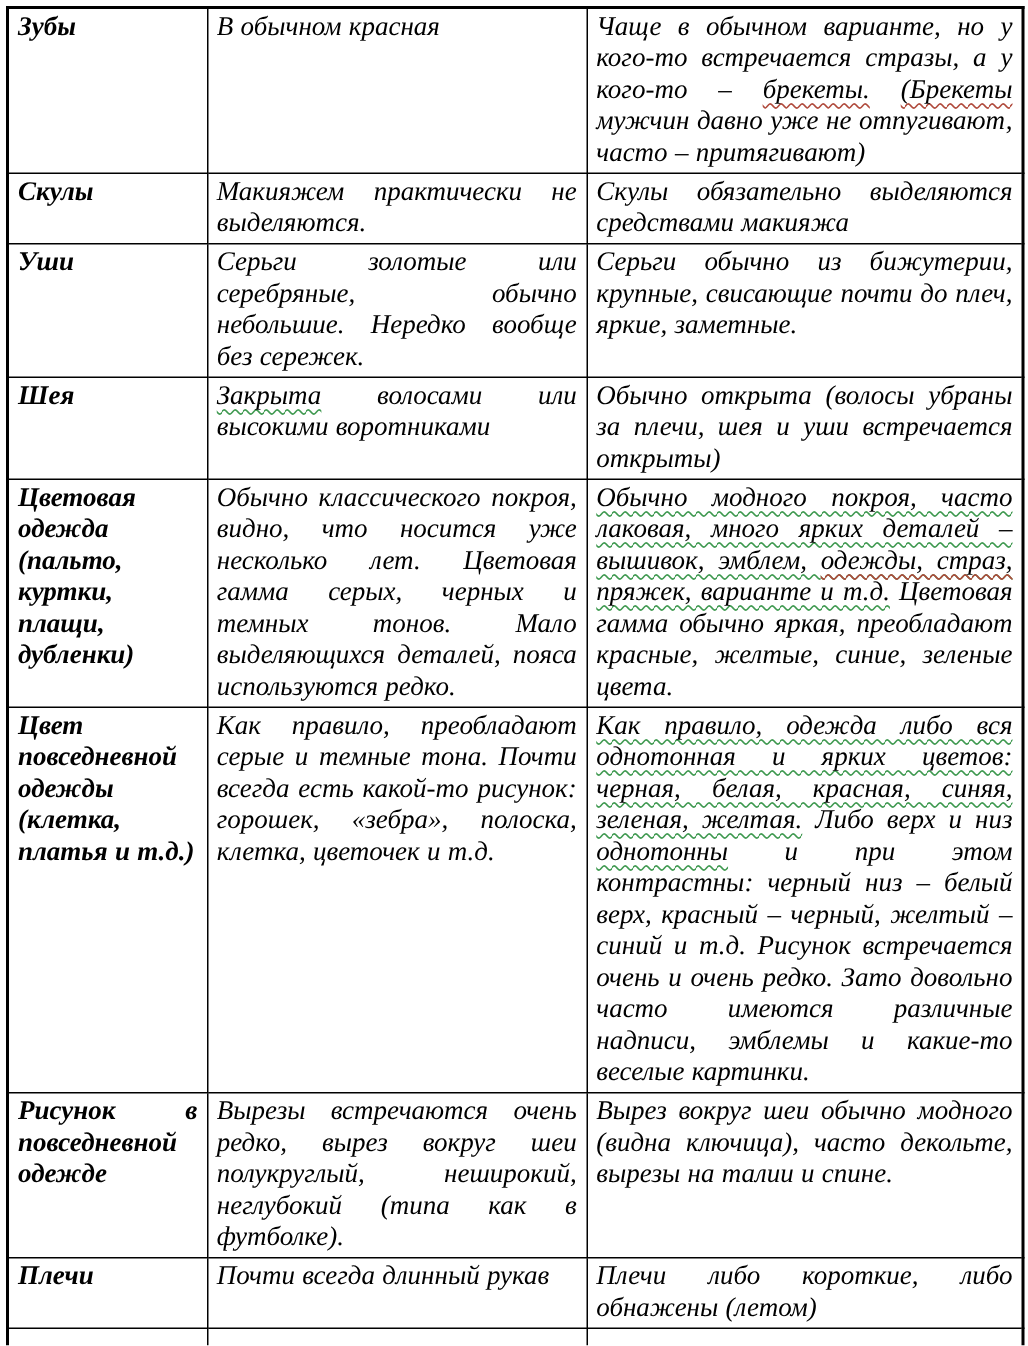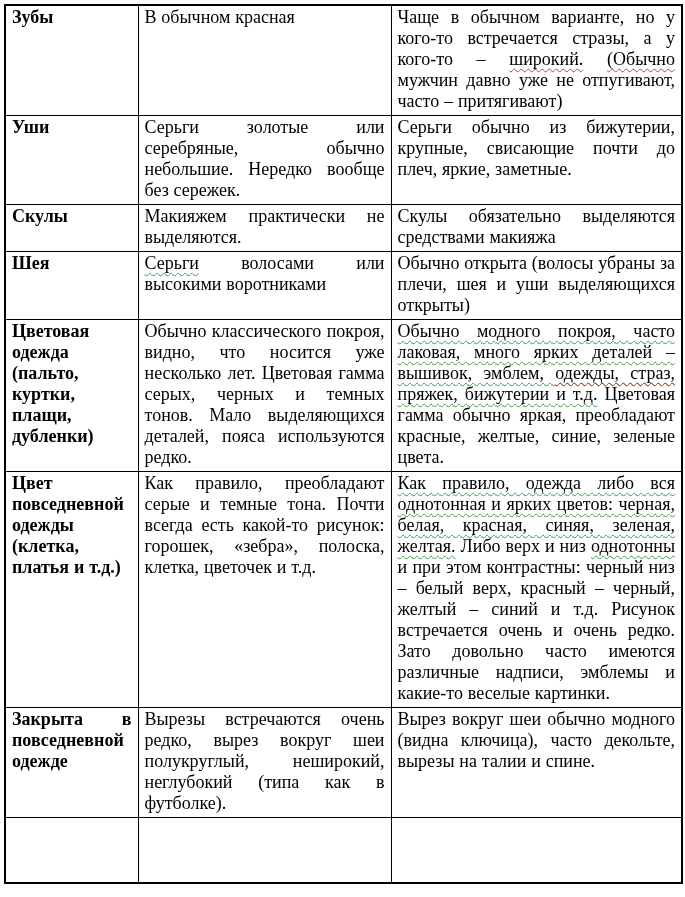--- a/index.html
+++ b/index.html
@@ -10,20 +10,21 @@
     height: 897px;
     overflow: hidden;
   }
   .page {
     box-sizing: border-box;
     width: 685px;
     height: 897px;
     padding: 4px 0 0 4px;
     overflow: hidden;
     background: #ffffff;
+    font-style: italic;
   }
   table.word-table {
     border-collapse: collapse;
     table-layout: fixed;
     width: 677px;
     border: 2px solid #000;
     font-family: "Liberation Serif", "DejaVu Serif", serif;
   }
   table.word-table td {
     border: 1px solid #000;
@@ -66,51 +67,56 @@
   <table class="word-table">
     <colgroup>
       <col style="width:133px">
       <col style="width:253px">
       <col style="width:291px">
     </colgroup>
     <tbody id="table-body">
         <tr>
           <td class="feature-cell">Зубы</td>
           <td class="desc-cell">В обычном красная</td>
-          <td class="desc-cell">Чаще в обычном варианте, но у кого-то встречается стразы, а у кого-то – <span class="u-red">широкий.</span> <span class="u-red">(Обычно</span> мужчин давно уже не отпугивают, часто – притягивают)</td>
+          <td class="desc-cell">Чаще в обычном варианте, но у кого-то встречается стразы, а у кого-то – <span class="u-red">брекеты.</span> <span class="u-red">(Брекеты</span> мужчин давно уже не отпугивают, часто – притягивают)</td>
+        </tr>
+        <tr>
+          <td class="feature-cell">Скулы</td>
+          <td class="desc-cell">Макияжем практически не выделяются.</td>
+          <td class="desc-cell">Скулы обязательно выделяются средствами макияжа</td>
         </tr>
         <tr>
           <td class="feature-cell">Уши</td>
           <td class="desc-cell">Серьги золотые или серебряные, обычно небольшие. Нередко вообще без сережек.</td>
           <td class="desc-cell">Серьги обычно из бижутерии, крупные, свисающие почти до плеч, яркие, заметные.</td>
         </tr>
         <tr>
-          <td class="feature-cell">Скулы</td>
-          <td class="desc-cell">Макияжем практически не выделяются.</td>
-          <td class="desc-cell">Скулы обязательно выделяются средствами макияжа</td>
-        </tr>
-        <tr>
           <td class="feature-cell">Шея</td>
-          <td class="desc-cell"><span class="u-green">Серьги</span> волосами или высокими воротниками</td>
-          <td class="desc-cell">Обычно открыта (волосы убраны за плечи, шея и уши выделяющихся открыты)</td>
+          <td class="desc-cell"><span class="u-green">Закрыта</span> волосами или высокими воротниками</td>
+          <td class="desc-cell">Обычно открыта (волосы убраны за плечи, шея и уши встречается открыты)</td>
         </tr>
         <tr>
           <td class="feature-cell">Цветовая одежда (пальто, куртки, плащи, дубленки)</td>
           <td class="desc-cell">Обычно классического покроя, видно, что носится уже несколько лет. Цветовая гамма серых, черных и темных тонов. Мало выделяющихся деталей, пояса используются редко.</td>
-          <td class="desc-cell"><span class="u-green">Обычно модного покроя, часто лаковая, много ярких деталей – вышивок, эмблем, </span><span class="u-green"><span class="u-red">одежды, страз,</span></span><span class="u-green"> пряжек, бижутерии и т.д.</span> Цветовая гамма обычно яркая, преобладают красные, желтые, синие, зеленые цвета.</td>
+          <td class="desc-cell"><span class="u-green">Обычно модного покроя, часто лаковая, много ярких деталей – вышивок, эмблем, </span><span class="u-green"><span class="u-red">одежды, страз,</span></span><span class="u-green"> пряжек, варианте и т.д.</span> Цветовая гамма обычно яркая, преобладают красные, желтые, синие, зеленые цвета.</td>
         </tr>
         <tr>
           <td class="feature-cell">Цвет повседневной одежды (клетка, платья и т.д.)</td>
           <td class="desc-cell">Как правило, преобладают серые и темные тона. Почти всегда есть какой-то рисунок: горошек, «зебра», полоска, клетка, цветочек и т.д.</td>
           <td class="desc-cell"><span class="u-green">Как правило, одежда либо вся однотонная и ярких цветов: черная, белая, красная, синяя, зеленая, желтая.</span> Либо верх и низ <span class="u-green">однотонны</span> и при этом контрастны: черный низ – белый верх, красный – черный, желтый – синий и т.д. Рисунок встречается очень и очень редко. Зато довольно часто имеются различные надписи, эмблемы и какие-то веселые картинки.</td>
         </tr>
         <tr>
-          <td class="feature-cell">Закрыта в повседневной одежде</td>
+          <td class="feature-cell">Рисунок в повседневной одежде</td>
           <td class="desc-cell">Вырезы встречаются очень редко, вырез вокруг шеи полукруглый, неширокий, неглубокий (типа как в футболке).</td>
           <td class="desc-cell">Вырез вокруг шеи обычно модного (видна ключица), часто декольте, вырезы на талии и спине.</td>
+        </tr>
+        <tr>
+          <td class="feature-cell">Плечи</td>
+          <td class="desc-cell">Почти всегда длинный рукав</td>
+          <td class="desc-cell">Плечи либо короткие, либо обнажены (летом)</td>
         </tr>
         <tr class="partial-row">
           <td class="feature-cell"></td>
           <td class="desc-cell"></td>
           <td class="desc-cell"></td>
         </tr>
       </tbody>
   </table>
 </div>
 

